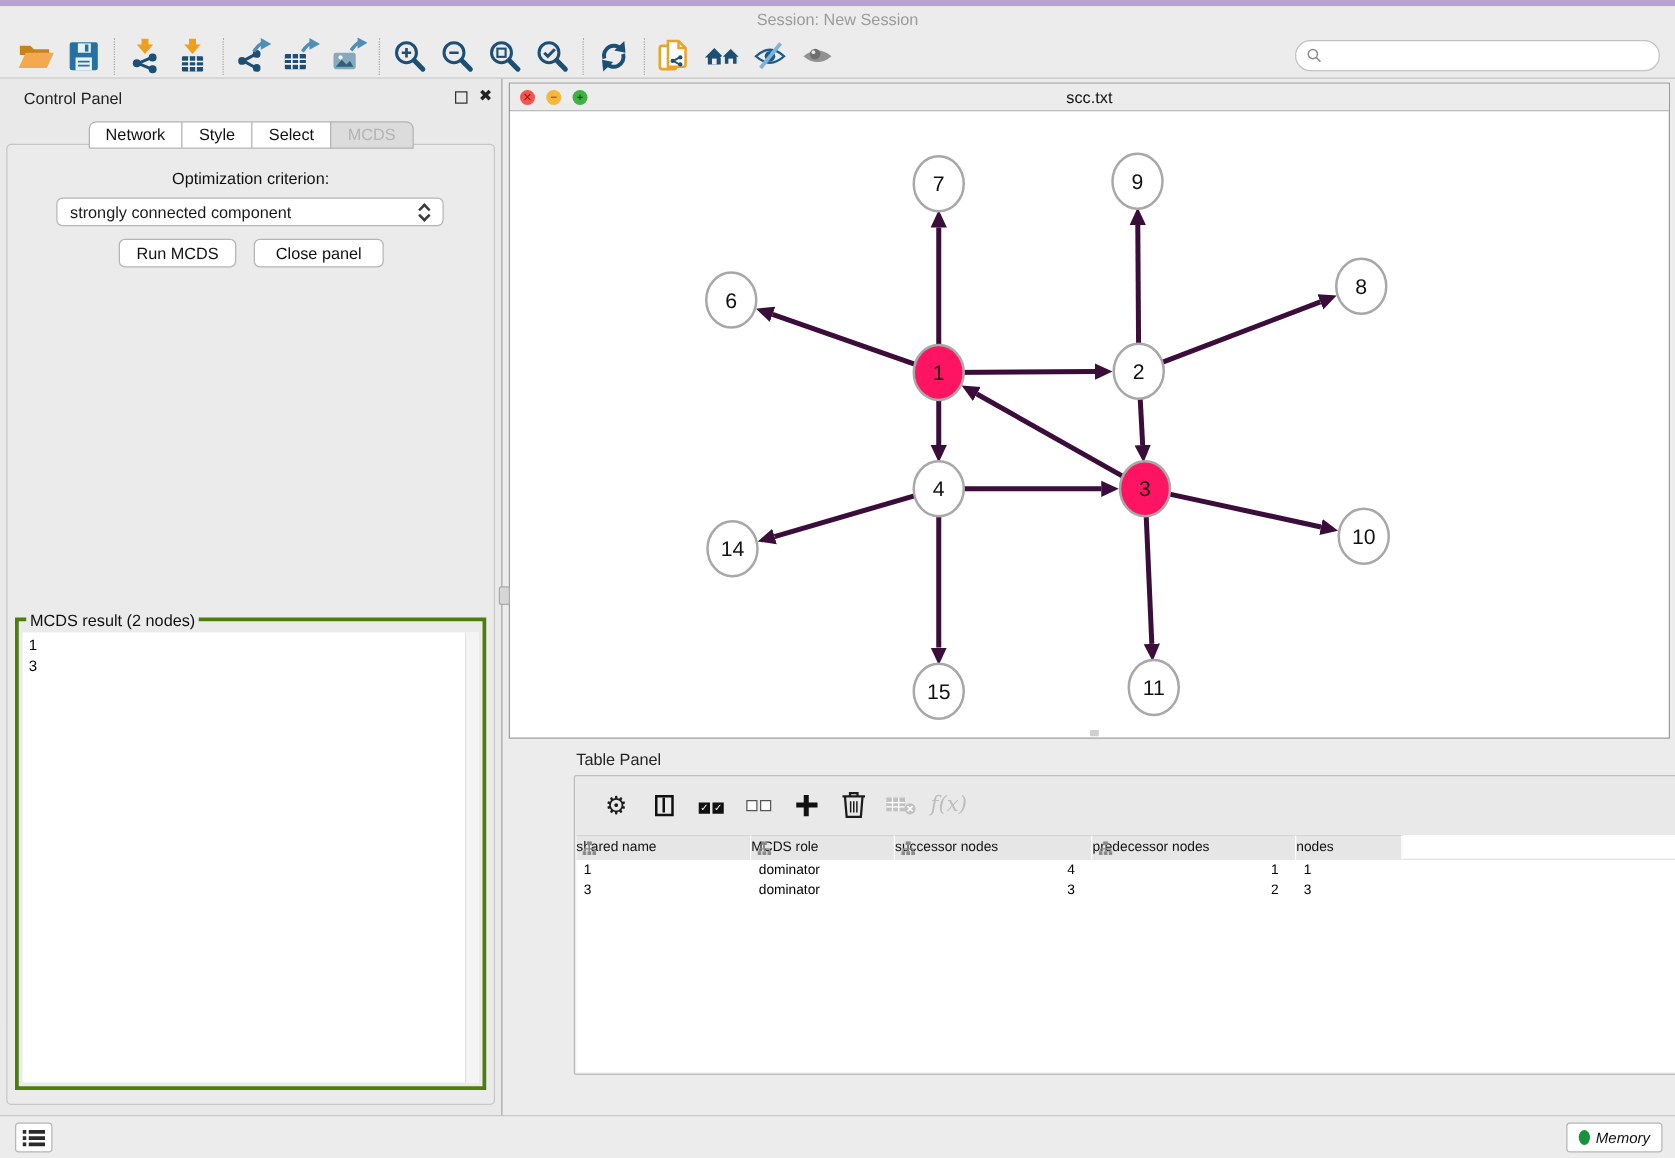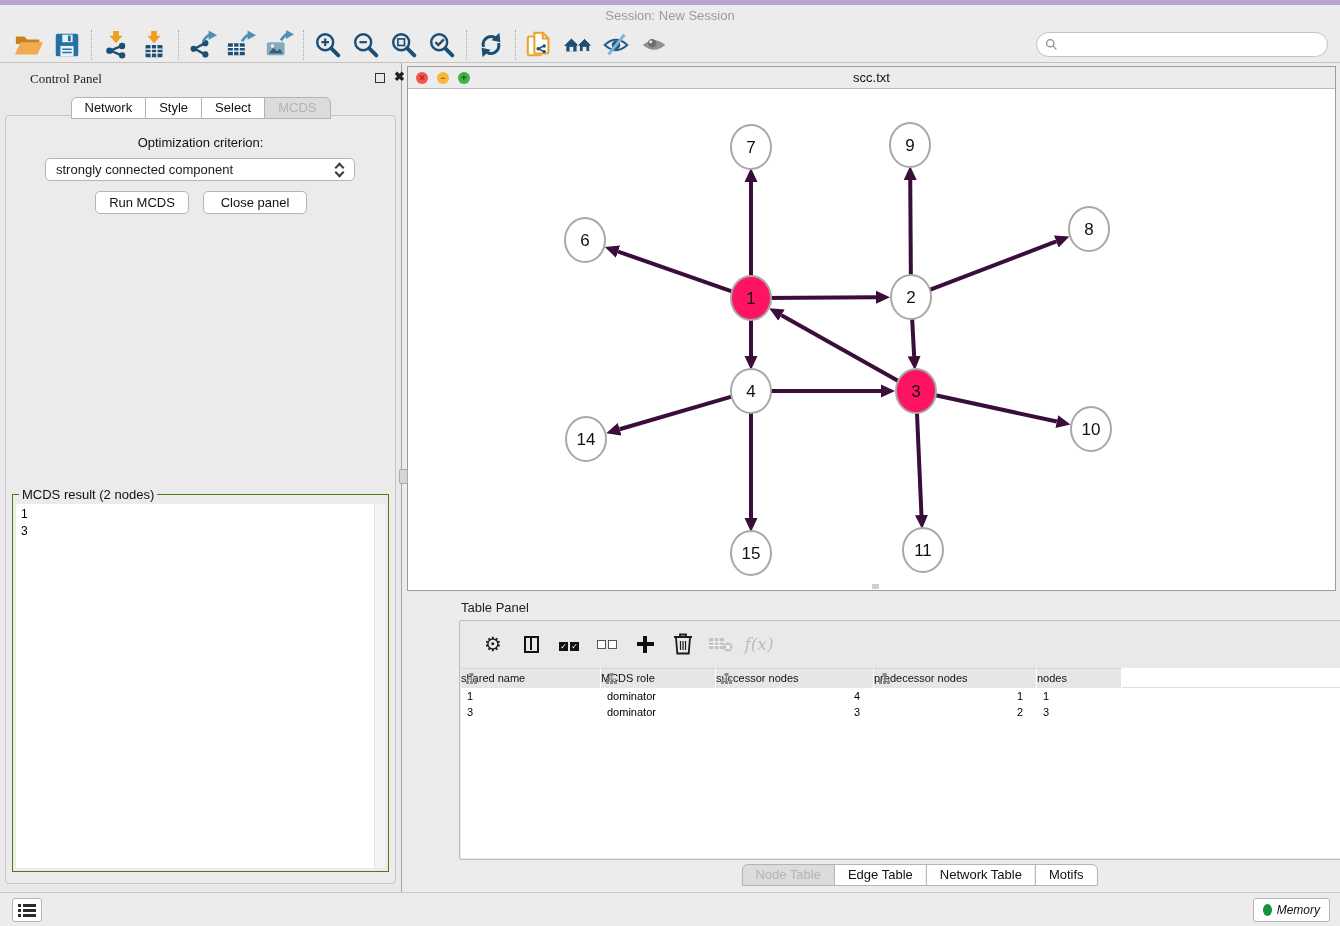--- a/index.html
+++ b/index.html
@@ -10,21 +10,21 @@
   .top-strip { position:absolute; left:0; top:0; width:1340px; height:5px; background:#b9a2cf; }
   .titlebar { position:absolute; left:0; top:5px; width:1340px; height:22px; background:#ececec; text-align:center; line-height:22px; color:#9b9b9b; font-size:13px; }
   .toolbar { position:absolute; left:0; top:27px; width:1340px; height:36px; background:#ececec; border-bottom:1px solid #c3c3c3; display:flex; align-items:center; padding-left:10px; }
   .tbtn { background:none; border:none; width:38px; height:32px; display:flex; align-items:center; justify-content:center; cursor:default; }
   .sep { width:1px; height:30px; border-left:1px dotted #a8a8a8; margin:0 5px; }
   .search-wrap { position:absolute; right:12px; top:5px; width:292px; height:25px; background:#fff; border:1px solid #c2c2c2; border-radius:13px; display:flex; align-items:center; padding-left:8px; }
   .search-wrap input { border:none; outline:none; flex:1; height:20px; font-size:12px; background:transparent; margin-left:5px; }
 
   
   .control-panel { position:absolute; left:0; top:63px; width:402px; height:829px; background:#e9e9e9; border-right:1px solid #a5a5a5; }
-  .cp-header { position:absolute; left:16px; top:0; width:100%; height:30px;font-family:Liberation Serif, serif; }
+  .cp-header { position:absolute; left:5px; top:0; width:100%; height:30px; }
   .cp-title { position:absolute; left:14px; top:8px; font-size:13px; color:#222; }
   .win-float { position:absolute; width:10px; height:10px; border:1.5px solid #333; top:10px; }
   .win-close { position:absolute; top:7px; font-size:13px; font-weight:bold; color:#222; line-height:14px; }
   .cp-header .win-float { right:32px; }
   .cp-header .win-close { right:12px; }
   .tab-row { position:absolute; display:flex; z-index:3; }
   .tab { height:22px; line-height:20px; padding:0 13px; background:#fff; border:1px solid #b3b3b3; margin-left:-1px; font-size:13px; color:#111; white-space:nowrap; }
   .tab:first-child { border-radius:6px 0 0 0; margin-left:0; }
   .tab:last-child { border-radius:0 6px 0 0; }
   .tab.active { background:#dcdcdc; color:#b4b4b4; }
@@ -32,21 +32,21 @@
   .cp-box { position:absolute; left:5px; right:5px; top:52px; bottom:8px; border:1px solid #c6c6c6; border-radius:4px; background:#ebebeb; z-index:1; }
   .opt-label { position:absolute; left:0; width:100%; top:72px; text-align:center; font-size:13px; color:#111; z-index:2;}
   .opt-select { position:absolute; left:45px; top:95px; width:310px; height:23px; background:#fff; border:1px solid #b5b5b5; border-radius:5px; line-height:21px; padding-left:10px; font-size:13px; z-index:2; }
   .stepper { position:absolute; right:9px; top:3px; width:10px; height:16px; }
   .chv { position:absolute; left:1px; width:7px; height:7px; border-top:2px solid #3a3a3a; border-right:2px solid #3a3a3a; }
   .chv.up { top:2px; transform:rotate(-45deg); }
   .chv.down { top:7px; transform:rotate(135deg); }
   .cp-btn { position:absolute; top:128px; height:23px; background:#fff; border:1px solid #b5b5b5; border-radius:5px; font-size:13px; font-family:inherit; color:#111; z-index:2; }
   #run-mcds { left:95px; width:94px; }
   #close-panel { left:203px; width:104px; }
-  .mcds-fieldset { position:absolute; left:12px; right:12px; top:431px; bottom:20px; border:1px solid #4d7c0f; z-index:2; }
+  .mcds-fieldset { position:absolute; left:12px; right:12px; top:431px; bottom:20px; border:3px solid #4d7c0f; z-index:2; }
   .mcds-legend { position:absolute; left:6px; top:-8px; background:#ebebeb; padding:0 3px; font-size:13px; color:#111; }
   .mcds-textarea { position:absolute; left:3px; right:3px; top:9px; bottom:3px; background:#fff; }
   .mcds-scroll { position:absolute; right:0; top:0; bottom:0; width:11px; background:#f4f4f4; border-left:1px solid #e2e2e2; }
   .mcds-text { position:absolute; left:5px; top:2px; font-size:12px; line-height:17px; white-space:pre; color:#000; }
 
   
   .splitter-handle { position:absolute; left:399px; top:469px; width:9px; height:15px; background:#d6d6d6; border:1px solid #aaa; border-radius:2px; z-index:5; }
 
   
   .network-frame { position:absolute; left:407px; top:66px; width:929px; height:525px; background:#fff; border:1px solid #9c9c9c; }
@@ -446,26 +446,20 @@
           <div class="trow">
             <div class="td left" style="width: 140px;">3</div>
             <div class="td left" style="width: 115px;">dominator</div>
             <div class="td right" style="width: 158px;">3</div>
             <div class="td right" style="width: 163px;">2</div>
             <div class="td left" style="width: 85px;">3</div>
           </div>
         </div>
     </div>
   </div>
-  <div class="tab-row" id="table-tabs">
-      <div class="tab active">Node Table</div>
-      <div class="tab">Edge Table</div>
-      <div class="tab">Network Table</div>
-      <div class="tab">Motifs</div>
-    </div>
 </div>
 
 <div class="status-bar">
   <button class="list-btn">
     <svg width="18" height="15" viewBox="0 0 18 15">
       <rect x="0" y="1" width="3" height="3" fill="#2b2b2b"></rect>
         <rect x="5" y="1" width="13" height="3" fill="#2b2b2b"></rect>
       <rect x="0" y="6" width="3" height="3" fill="#2b2b2b"></rect>
         <rect x="5" y="6" width="13" height="3" fill="#2b2b2b"></rect>
       <rect x="0" y="11" width="3" height="3" fill="#2b2b2b"></rect>

